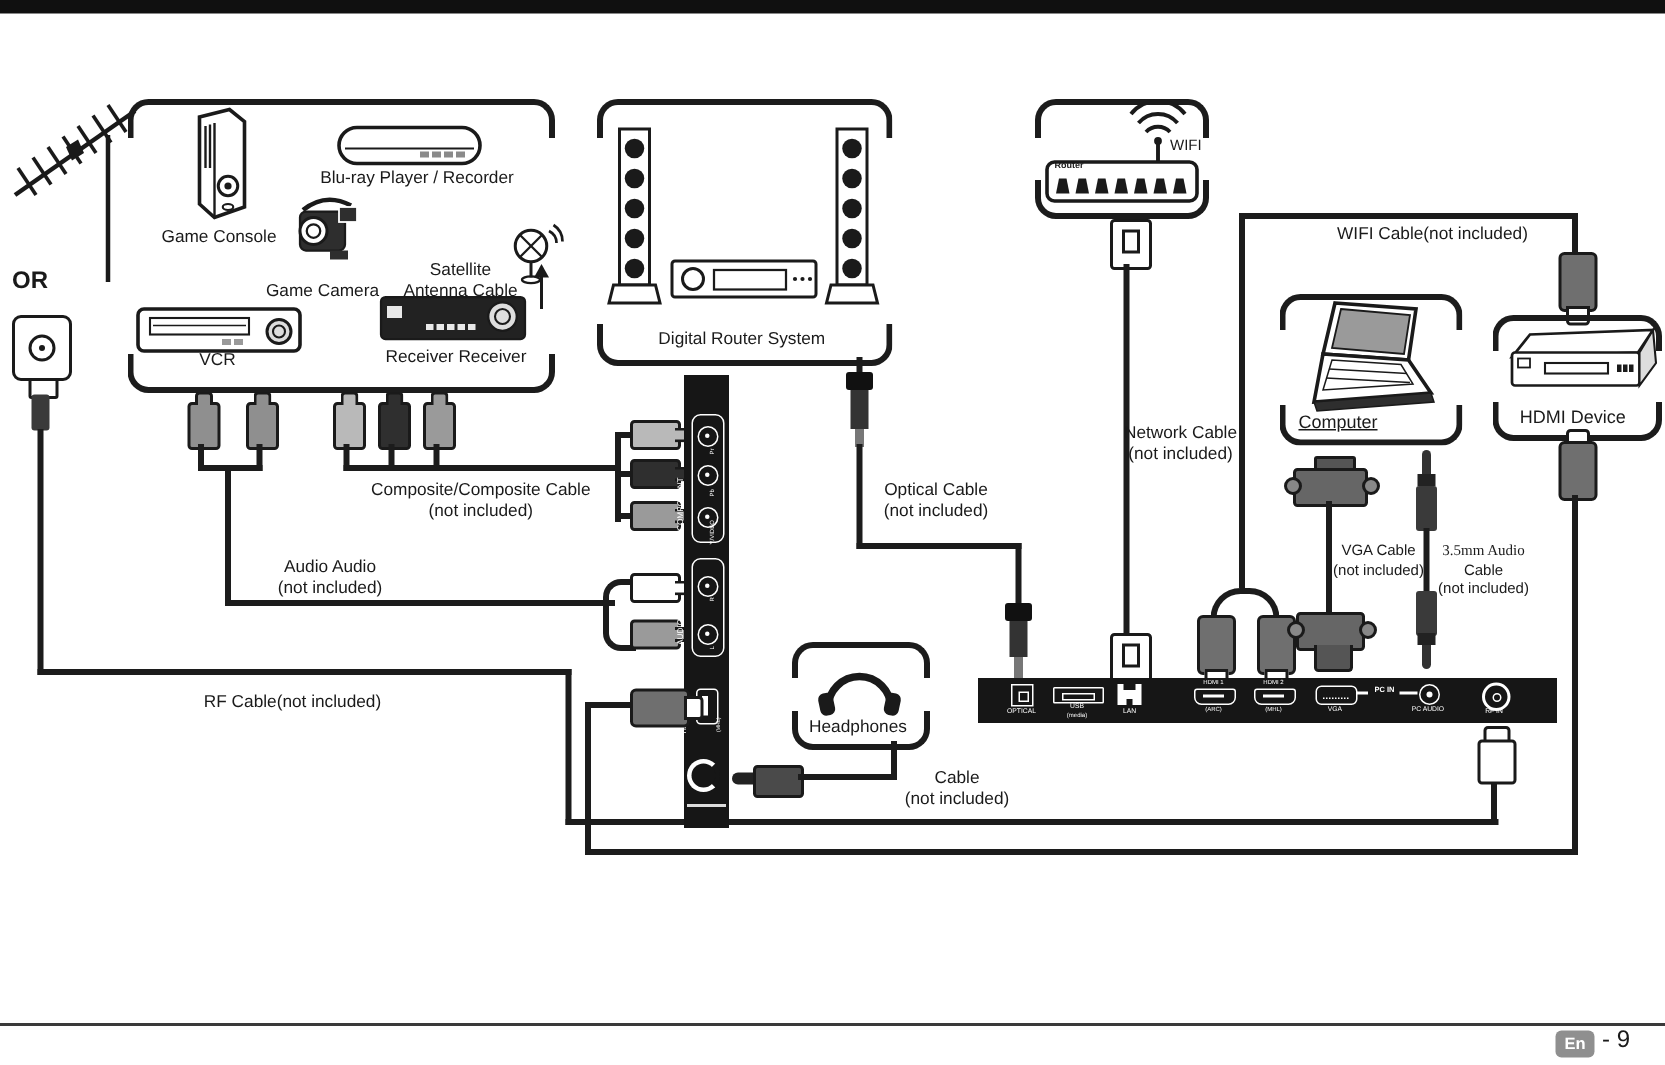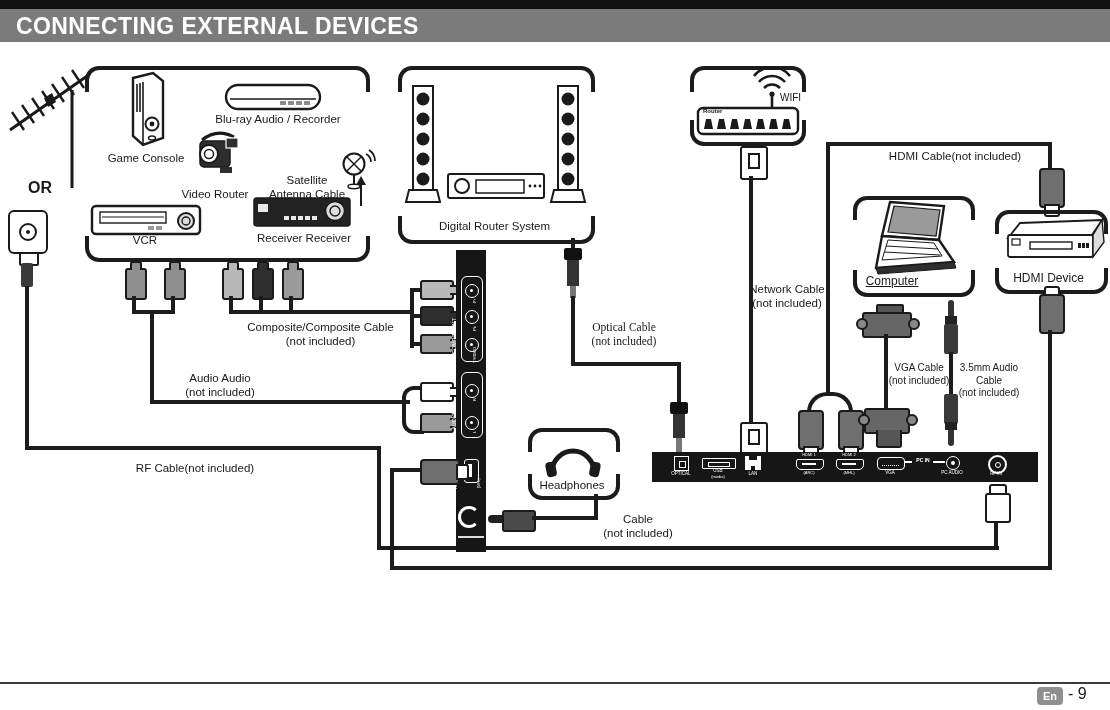--- a/index.html
+++ b/index.html
@@ -28,39 +28,36 @@
   .rj45{position:absolute;width:24px;height:30px;background:#fff;border:2.5px solid #1a1a1a;border-radius:3px;}
   .rj45 .tab{position:absolute;left:6px;top:5px;width:8px;height:12px;border:2px solid #1a1a1a;}
   svg{position:absolute;overflow:visible;}
 </style>
 </head>
 <body>
 
 <div id="stage">
 
   <div class="abs" style="left:0;top:0;width:1110px;height:9px;background:#101010;"></div>
-  <div class="abs" style="left:0;top:9px;width:1110px;height:33px;background:#7b7b7b;">
-    <div style="position:absolute;left:16px;top:4px;font-size:23px;font-weight:bold;color:#fff;letter-spacing:.4px;">CONNECTING EXTERNAL DEVICES</div>
-  </div>
 
   <svg style="left:2px;top:62px;" width="96" height="132" viewBox="0 0 96 132">
     <line x1="8" y1="68" x2="88" y2="12" stroke="#1a1a1a" stroke-width="3"></line>
     <g stroke="#1a1a1a" stroke-width="2.4">
       <line x1="10" y1="50" x2="22" y2="68"></line>
         <line x1="20" y1="43" x2="32" y2="61"></line>
       <line x1="30" y1="36" x2="42" y2="54"></line>
         <line x1="40" y1="29" x2="52" y2="47"></line>
       <line x1="50" y1="22" x2="62" y2="40"></line>
         <line x1="60" y1="15" x2="72" y2="33"></line>
       <line x1="70" y1="8" x2="82" y2="26"></line>
     </g>
     <polygon points="42,36 50,31 54,40 46,45" fill="#1a1a1a"></polygon>
     <line x1="70" y1="28" x2="70" y2="126" stroke="#1a1a1a" stroke-width="3"></line>
   </svg>
-  <div class="lbl" style="left:8px;top:178px;width:44px;font-size:16px;font-weight:bold;text-align:right;">OR</div>
+  <div class="lbl" style="left:8px;top:178px;width:44px;font-size:16px;font-weight:bold;text-align:left;">OR</div>
   <div class="abs" style="left:8px;top:210px;width:36px;height:40px;border:2.5px solid #1a1a1a;border-radius:6px;">
     <div style="position:absolute;left:9px;top:11px;width:14px;height:14px;border:2px solid #1a1a1a;border-radius:50%;"></div>
     <div style="position:absolute;left:16px;top:18px;width:4px;height:4px;background:#1a1a1a;border-radius:50%;"></div>
   </div>
   <div class="abs" style="left:19px;top:252px;width:16px;height:10px;background:#fff;border:2px solid #1a1a1a;border-radius:2px;"></div>
   <div class="abs" style="left:21px;top:263px;width:12px;height:24px;background:#3a3a3a;border-radius:2px;"></div>
 
   <div class="ln" style="left:25px;top:286px;width:4px;height:164px;"></div>
   <div class="ln" style="left:25px;top:446px;width:356px;height:4px;"></div>
   <div class="ln" style="left:377px;top:446px;width:4px;height:104px;"></div>
@@ -88,31 +85,31 @@
   <svg style="left:224px;top:80px;" width="98" height="34" viewBox="0 0 98 34">
     <rect x="2" y="5" width="94" height="24" rx="12" fill="#fff" stroke="#1a1a1a" stroke-width="2.4"></rect>
     <path d="M6,19 L92,19" stroke="#1a1a1a" stroke-width="1.4"></path>
     <g fill="#8a8a8a">
         <rect x="56" y="21" width="6" height="4"></rect>
         <rect x="64" y="21" width="6" height="4"></rect>
         <rect x="72" y="21" width="6" height="4"></rect>
         <rect x="80" y="21" width="6" height="4"></rect>
       </g>
   </svg>
-  <div class="lbl big" style="left:203px;top:112px;width:150px;">Blu-ray Audio / Recorder</div>
+  <div class="lbl big" style="left:203px;top:112px;width:150px;">Blu-ray Player / Recorder</div>
 
   <svg style="left:192px;top:126px;" width="50" height="56" viewBox="0 0 50 56">
     <path d="M10,14 Q25,2 42,11" fill="none" stroke="#1a1a1a" stroke-width="3"></path>
     <rect x="8" y="15" width="30" height="26" rx="4" fill="#2e2e2e" stroke="#1a1a1a" stroke-width="1.5"></rect>
     <circle cx="17" cy="28" r="9" fill="#fff" stroke="#1a1a1a" stroke-width="2"></circle>
     <circle cx="17" cy="28" r="4.5" fill="none" stroke="#1a1a1a" stroke-width="1.5"></circle>
     <rect x="34" y="12" width="12" height="10" fill="#2e2e2e" stroke="#fff" stroke-width="1.2"></rect>
     <rect x="28" y="41" width="12" height="6" fill="#2e2e2e"></rect>
   </svg>
-  <div class="lbl big" style="left:170px;top:187px;width:90px;">Video Router</div>
+  <div class="lbl big" style="left:170px;top:187px;width:90px;">Game Camera</div>
 
   <svg style="left:340px;top:148px;" width="36" height="42" viewBox="0 0 36 42">
     <circle cx="14" cy="16" r="10.5" fill="#fff" stroke="#1a1a1a" stroke-width="2"></circle>
     <line x1="7" y1="9" x2="21" y2="23" stroke="#1a1a1a" stroke-width="1.5"></line>
     <line x1="21" y1="9" x2="7" y2="23" stroke="#1a1a1a" stroke-width="1.5"></line>
     <path d="M26,6 A9,9 0 0 1 31,14" fill="none" stroke="#1a1a1a" stroke-width="1.8"></path>
     <path d="M29,2 A13,13 0 0 1 35,13" fill="none" stroke="#1a1a1a" stroke-width="1.8"></path>
     <line x1="14" y1="27" x2="14" y2="37" stroke="#1a1a1a" stroke-width="2"></line>
     <ellipse cx="14" cy="38.5" rx="6" ry="2.2" fill="none" stroke="#1a1a1a" stroke-width="1.5"></ellipse>
   </svg>
@@ -252,21 +249,21 @@
   <div class="ln" style="left:571px;top:238px;width:4px;height:12px;"></div>
   <div class="abs" style="left:564px;top:248px;width:18px;height:12px;background:#111;border-radius:2px;"></div>
   <div class="abs" style="left:567px;top:260px;width:12px;height:26px;background:#333;"></div>
   <div class="abs" style="left:570px;top:286px;width:6px;height:12px;background:#777;"></div>
   <div class="ln" style="left:571px;top:296px;width:4px;height:70px;"></div>
   <div class="ln" style="left:571px;top:362px;width:110px;height:4px;"></div>
   <div class="ln" style="left:677px;top:362px;width:4px;height:42px;"></div>
   <div class="abs" style="left:670px;top:402px;width:18px;height:12px;background:#111;border-radius:2px;"></div>
   <div class="abs" style="left:673px;top:414px;width:12px;height:24px;background:#333;"></div>
   <div class="abs" style="left:676px;top:438px;width:6px;height:14px;background:#777;"></div>
-  <div class="lbl big" style="left:578px;top:320px;width:92px;font-family:Liberation Serif, serif;">
+  <div class="lbl big" style="left:578px;top:320px;width:92px;">
     <span style="display:block;">Optical Cable</span>
     <span style="display:block;">(not included)</span>
   </div>
 
   <div class="brk-t" style="left:528px;top:428px;width:84px;height:20px;"></div>
   <div class="brk-b" style="left:528px;top:474px;width:84px;height:22px;"></div>
   <svg style="left:544px;top:434px;" width="58" height="44" viewBox="0 0 58 44">
     <path d="M8,38 A21,21 0 0 1 50,38" fill="none" stroke="#1a1a1a" stroke-width="5"></path>
     <rect x="2" y="28" width="10" height="15" rx="4" fill="#1a1a1a" transform="rotate(-12 7 35)"></rect>
     <rect x="46" y="28" width="10" height="15" rx="4" fill="#1a1a1a" transform="rotate(12 51 35)"></rect>
@@ -314,21 +311,21 @@
       <div class="tab"></div>
     </div>
   <div class="lbl big" style="left:748px;top:282px;width:78px;">
     <span style="display:block;text-align:center;">Network Cable</span>
     <span style="display:block;">(not included)</span>
   </div>
 
   <div class="ln" style="left:826px;top:142px;width:226px;height:4px;"></div>
   <div class="ln" style="left:826px;top:142px;width:4px;height:250px;"></div>
   <div class="ln" style="left:1048px;top:142px;width:4px;height:28px;"></div>
-  <div class="lbl big" style="left:885px;top:149px;width:140px;">HDMI Cable(not included)</div>
+  <div class="lbl big" style="left:885px;top:149px;width:140px;">WIFI Cable(not included)</div>
   <div class="hdmic" style="left:1039px;top:168px;"></div>
   <div class="tipw" style="left:1044px;top:204px;width:12px;height:9px;border-radius:0 0 3px 3px;"></div>
 
   <div class="abs" style="left:807px;top:392px;width:38px;height:22px;border:4px solid #1c1c1c;border-bottom:none;border-radius:20px 20px 0 0;"></div>
   <div class="hdmic" style="left:798px;top:410px;"></div>
   <div class="tipw" style="left:803px;top:446px;width:12px;height:7px;"></div>
   <div class="hdmic" style="left:838px;top:410px;"></div>
   <div class="tipw" style="left:843px;top:446px;width:12px;height:7px;"></div>
 
   <div class="brk-t" style="left:853px;top:196px;width:114px;height:20px;"></div>
@@ -359,21 +356,21 @@
   </div>
 
   <div class="abs" style="left:948px;top:300px;width:6px;height:18px;background:#333;border-radius:3px 3px 0 0;"></div>
   <div class="abs" style="left:945px;top:316px;width:12px;height:8px;background:#222;"></div>
   <div class="abs" style="left:944px;top:324px;width:14px;height:30px;background:#3a3a3a;border-radius:2px;"></div>
   <div class="ln" style="left:949px;top:352px;width:4px;height:44px;"></div>
   <div class="abs" style="left:944px;top:394px;width:14px;height:30px;background:#3a3a3a;border-radius:2px;"></div>
   <div class="abs" style="left:945px;top:422px;width:12px;height:8px;background:#222;"></div>
   <div class="abs" style="left:948px;top:430px;width:6px;height:16px;background:#333;border-radius:0 0 3px 3px;"></div>
   <div class="lbl" style="left:951px;top:362px;width:76px;font-size:10px;">
-    <span style="display:block;">3.5mm Audio</span>
+    <span style="display:block;font-family:Liberation Serif, serif;">3.5mm Audio</span>
     <span style="display:block;">Cable</span>
     <span style="display:block;">(not included)</span>
   </div>
 
   <div class="brk-t" style="left:995px;top:210px;width:105px;height:20px;"></div>
   <div class="brk-b" style="left:995px;top:268px;width:105px;height:22px;"></div>
   <svg style="left:1002px;top:218px;" width="104" height="52" viewBox="0 0 104 52">
     <polygon points="6,20 18,5 100,2 90,17" fill="#fff" stroke="#1a1a1a" stroke-width="1.8"></polygon>
     <rect x="6" y="17" width="85" height="22" rx="2" fill="#fff" stroke="#1a1a1a" stroke-width="1.8"></rect>
     <polygon points="91,17 100,2 102,24 91,39" fill="#ddd" stroke="#1a1a1a" stroke-width="1.4"></polygon>

